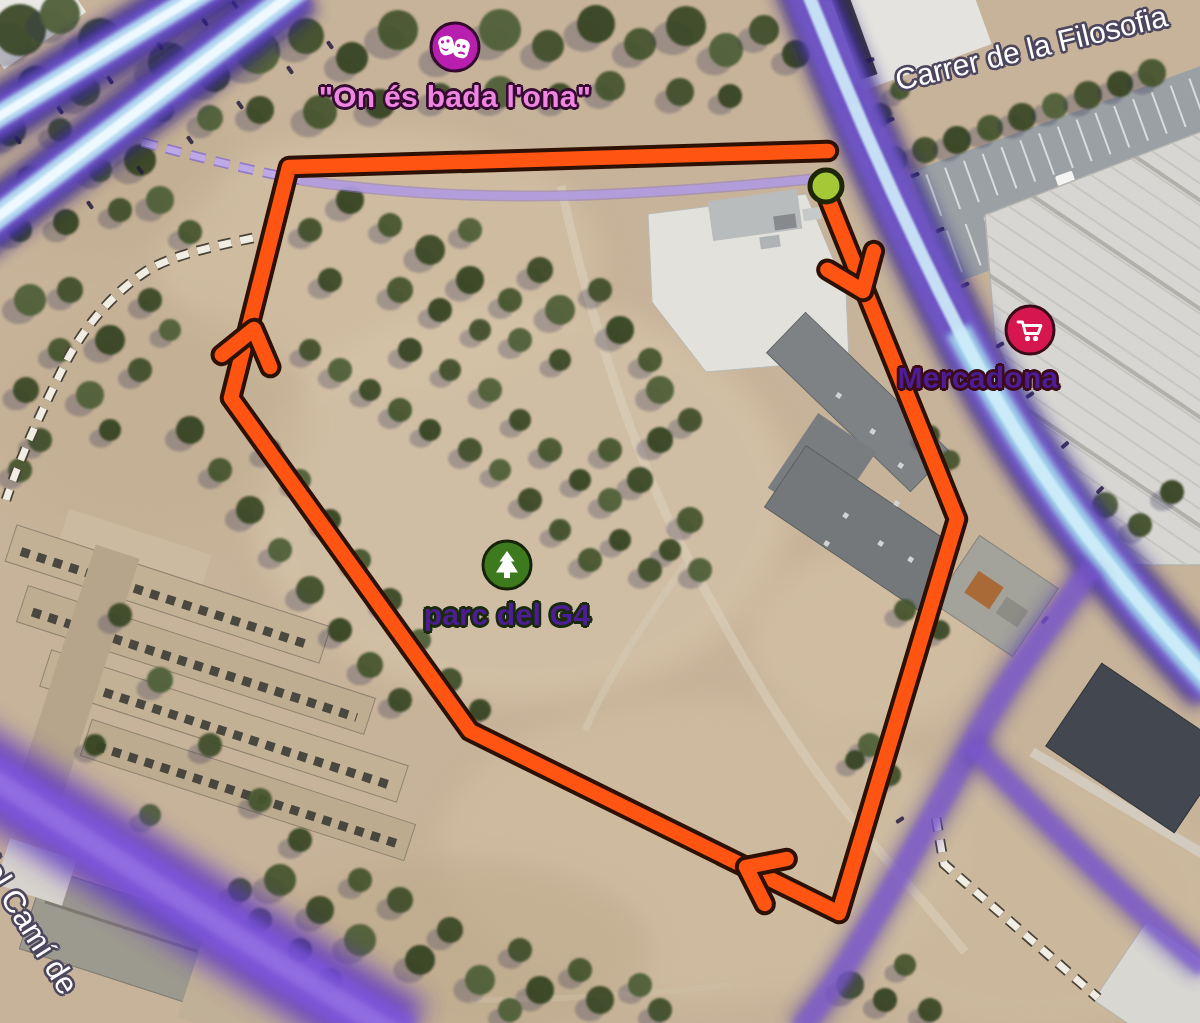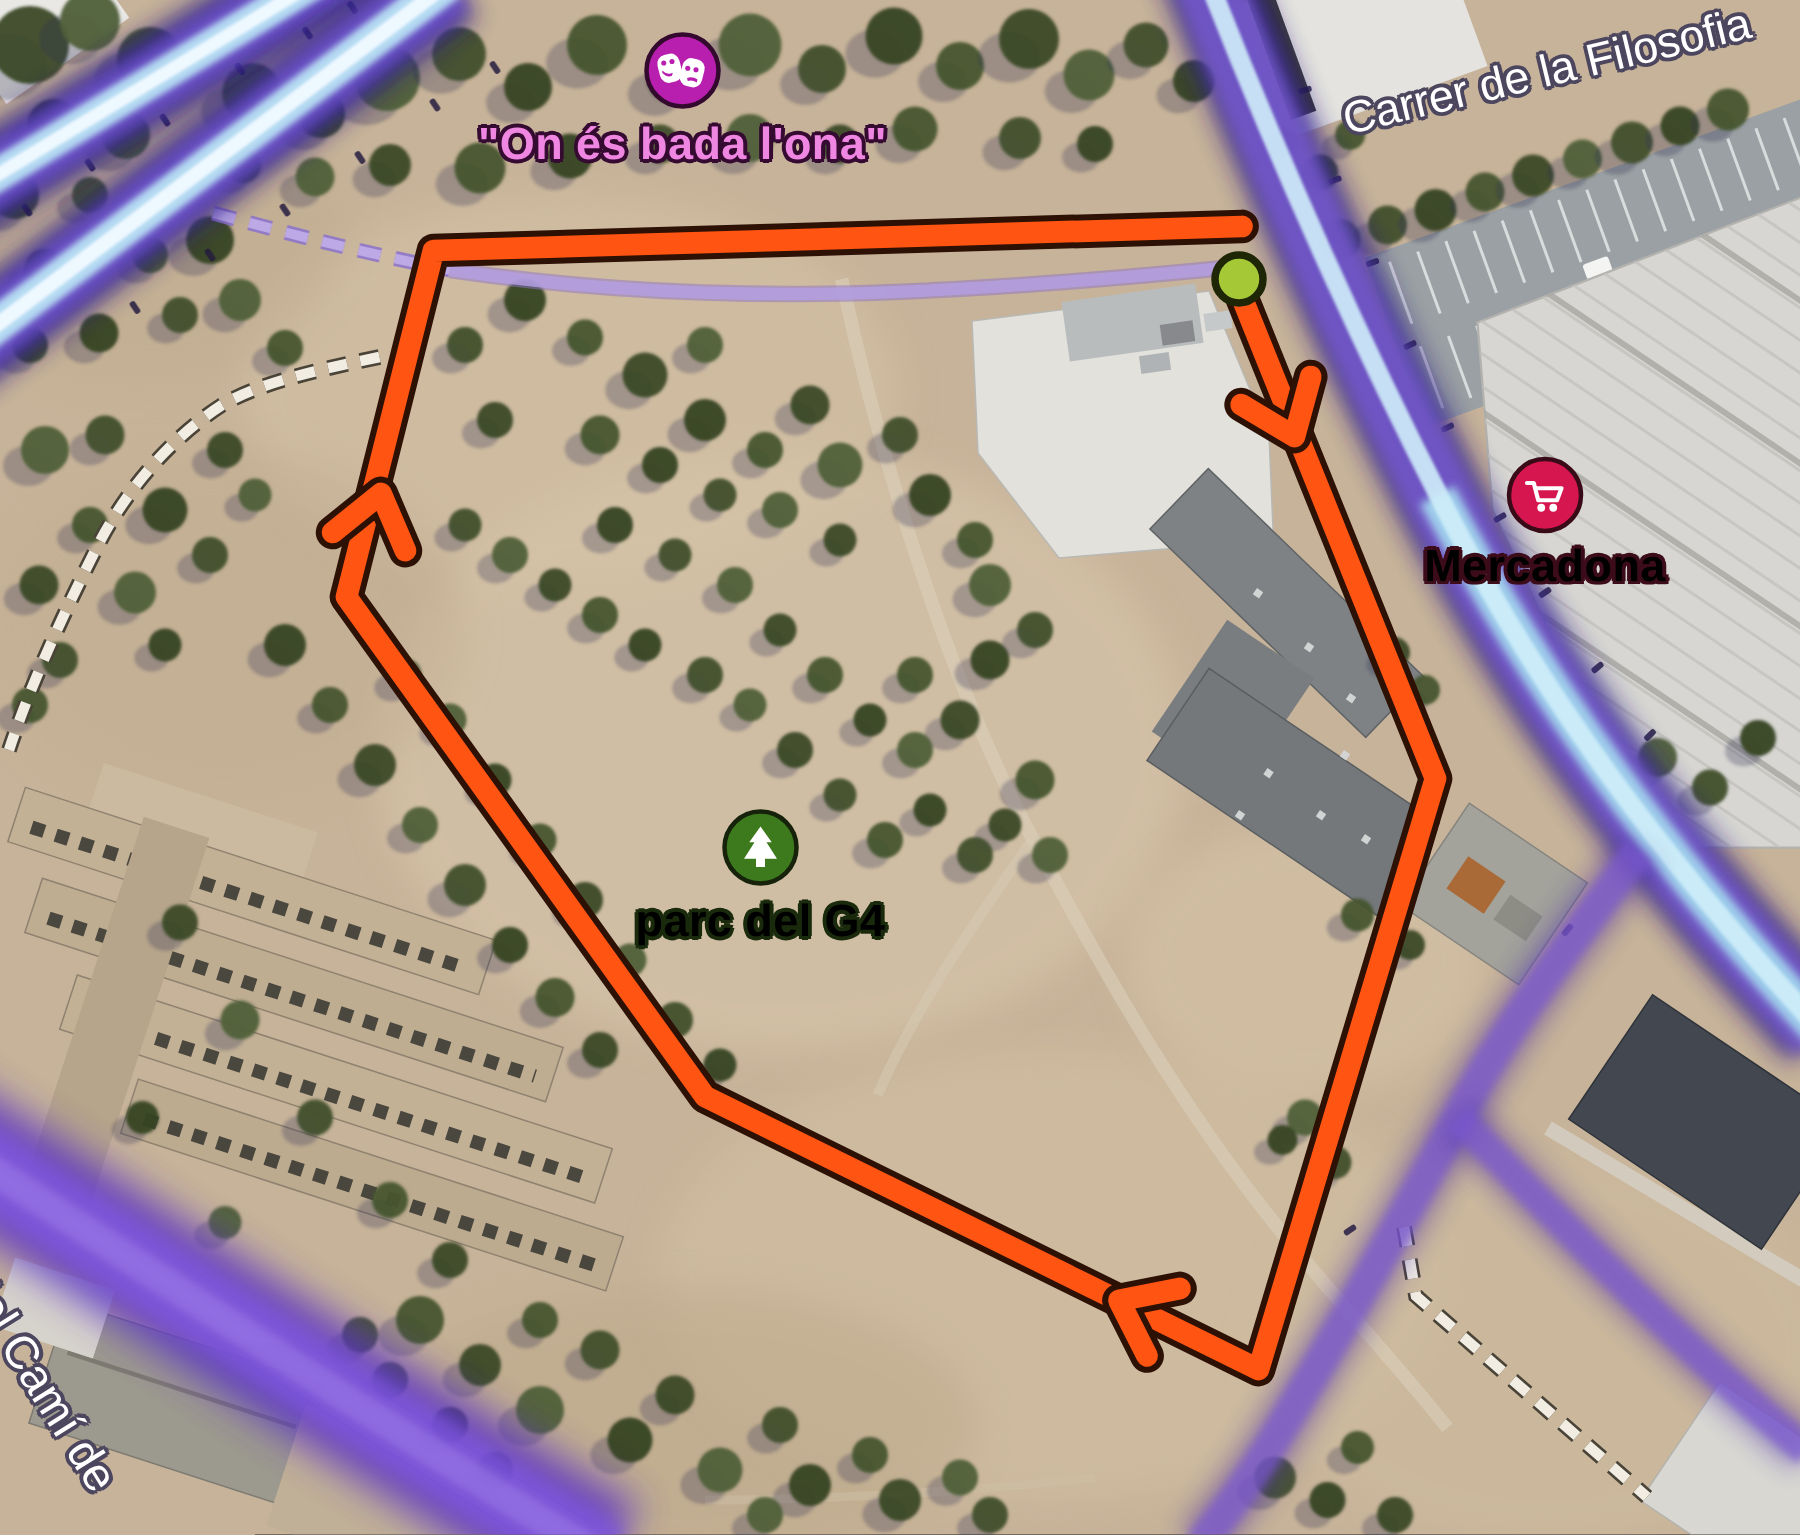--- a/index.html
+++ b/index.html
@@ -663,28 +663,28 @@
 
   <div class="poi">
     <div class="poi-icon" style="left: 1030px; top: 330px;">
       <svg width="52" height="52" viewBox="-26 -26 52 52">
         <circle class="poi-circle" r="24" stroke-width="3" fill="#d6164e" stroke="#390b18"></circle>
         <path d="M -12 -8 L -7.5 -8 L -4.5 3.5 L 8 3.5 L 11 -4.5 L -6.5 -4.5" fill="none" stroke="#ffffff" stroke-width="2.8" stroke-linejoin="round" stroke-linecap="round"></path>
         <circle cx="-2.5" cy="8.5" r="2.6" fill="#ffffff"></circle>
         <circle cx="5.5" cy="8.5" r="2.6" fill="#ffffff"></circle>
       </svg>
     </div>
-    <div class="poi-label" style="left: 1030px; top: 363px; color: #000000; text-shadow: rgb(60, 12, 26) -2px -2px 0px, rgb(60, 12, 26) 2px -2px 0px, rgb(60, 12, 26) -2px 2px 0px, rgb(60, 12, 26) 2px 2px 0px, rgb(60, 12, 26) 0px -2.6px 0px, rgb(60, 12, 26) 0px 2.6px 0px, rgb(60, 12, 26) -2.6px 0px 0px, rgb(60, 12, 26) 2.6px 0px 0px;">Mercadona</div>
+    <div class="poi-label" style="left: 978px; top: 363px; color: #4c1d95; text-shadow: rgb(60, 12, 26) -2px -2px 0px, rgb(60, 12, 26) 2px -2px 0px, rgb(60, 12, 26) -2px 2px 0px, rgb(60, 12, 26) 2px 2px 0px, rgb(60, 12, 26) 0px -2.6px 0px, rgb(60, 12, 26) 0px 2.6px 0px, rgb(60, 12, 26) -2.6px 0px 0px, rgb(60, 12, 26) 2.6px 0px 0px;">Mercadona</div>
   </div>
 
   <div class="poi">
     <div class="poi-icon" style="left: 507px; top: 565px;">
       <svg width="52" height="52" viewBox="-26 -26 52 52">
         <circle class="poi-circle" r="24" stroke-width="3" fill="#3d7a1d" stroke="#16230a"></circle>
         <path d="M 0 -14 L 7.5 -3.5 L 4 -3.5 L 11 7.5 L 3 7.5 L 3 13 L -3 13 L -3 7.5 L -11 7.5 L -4 -3.5 L -7.5 -3.5 Z" fill="#ffffff"></path>
       </svg>
     </div>
-    <div class="poi-label" style="left: 507px; top: 600px; color: #000000; text-shadow: rgb(26, 42, 12) -2px -2px 0px, rgb(26, 42, 12) 2px -2px 0px, rgb(26, 42, 12) -2px 2px 0px, rgb(26, 42, 12) 2px 2px 0px, rgb(26, 42, 12) 0px -2.6px 0px, rgb(26, 42, 12) 0px 2.6px 0px, rgb(26, 42, 12) -2.6px 0px 0px, rgb(26, 42, 12) 2.6px 0px 0px;">parc del G4</div>
+    <div class="poi-label" style="left: 507px; top: 600px; color: #4c1d95; text-shadow: rgb(26, 42, 12) -2px -2px 0px, rgb(26, 42, 12) 2px -2px 0px, rgb(26, 42, 12) -2px 2px 0px, rgb(26, 42, 12) 2px 2px 0px, rgb(26, 42, 12) 0px -2.6px 0px, rgb(26, 42, 12) 0px 2.6px 0px, rgb(26, 42, 12) -2.6px 0px 0px, rgb(26, 42, 12) 2.6px 0px 0px;">parc del G4</div>
   </div>
 
   <div class="street-label" style="left: 896px; top: 66px; font-size: 30px; transform: rotate(-13.5deg); color: rgb(255, 255, 255); text-shadow: rgb(76, 70, 94) -2px -2px 0px, rgb(76, 70, 94) 2px -2px 0px, rgb(76, 70, 94) -2px 2px 0px, rgb(76, 70, 94) 2px 2px 0px, rgb(76, 70, 94) 0px -2.6px 0px, rgb(76, 70, 94) 0px 2.6px 0px, rgb(76, 70, 94) -2.6px 0px 0px, rgb(76, 70, 94) 2.6px 0px 0px;">Carrer de la Filosofia</div>
   <div class="street-label" style="left: -18px; top: 834px; font-size: 31px; transform: rotate(58deg); color: rgb(255, 255, 255); text-shadow: rgb(76, 70, 94) -2px -2px 0px, rgb(76, 70, 94) 2px -2px 0px, rgb(76, 70, 94) -2px 2px 0px, rgb(76, 70, 94) 2px 2px 0px, rgb(76, 70, 94) 0px -2.6px 0px, rgb(76, 70, 94) 0px 2.6px 0px, rgb(76, 70, 94) -2.6px 0px 0px, rgb(76, 70, 94) 2.6px 0px 0px;">del Camí de</div>
 </div>
 
 </body></html>

